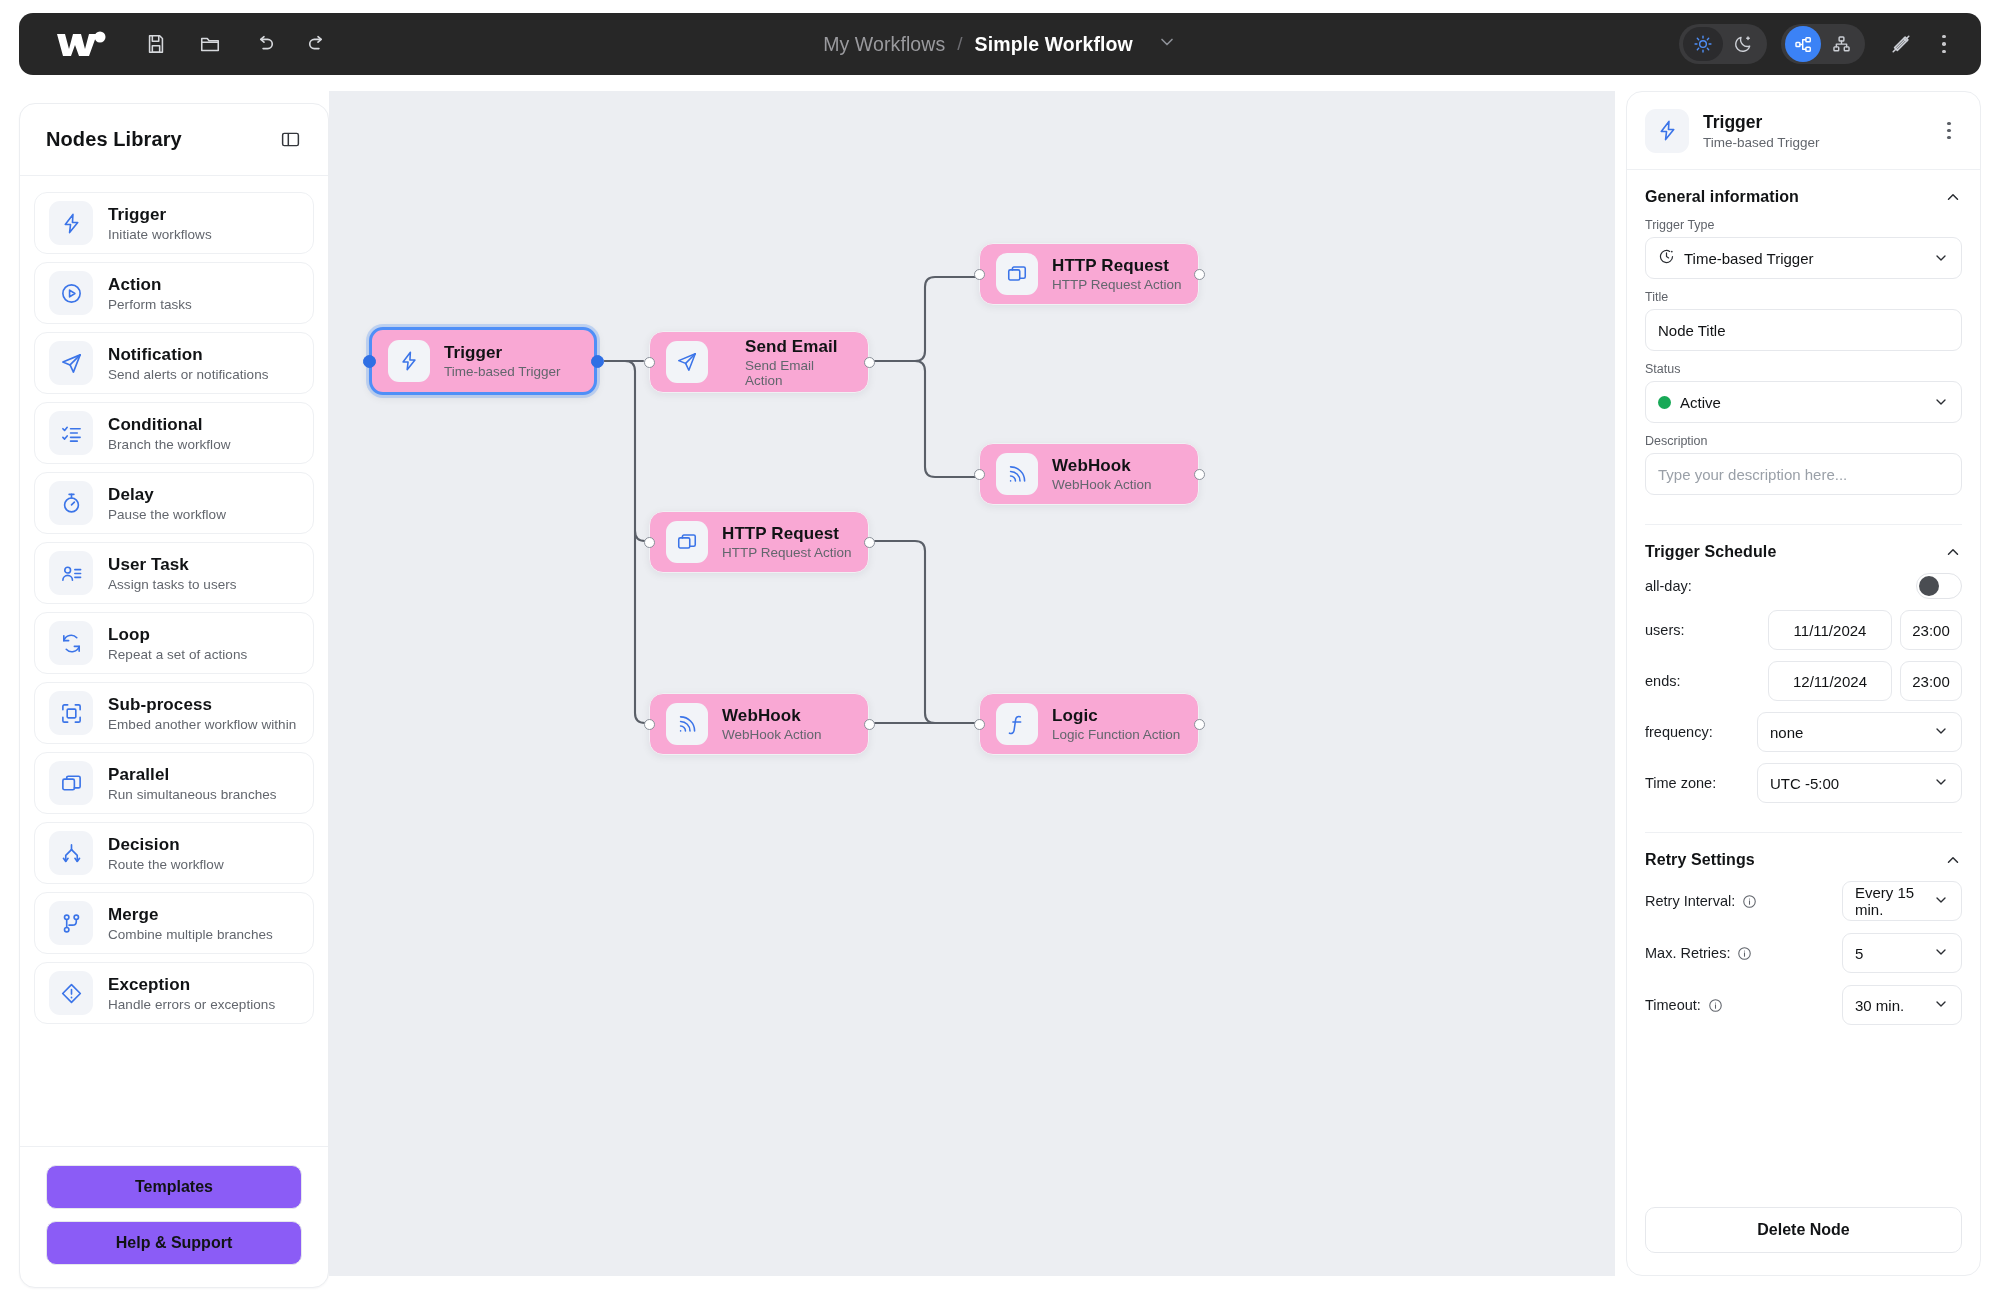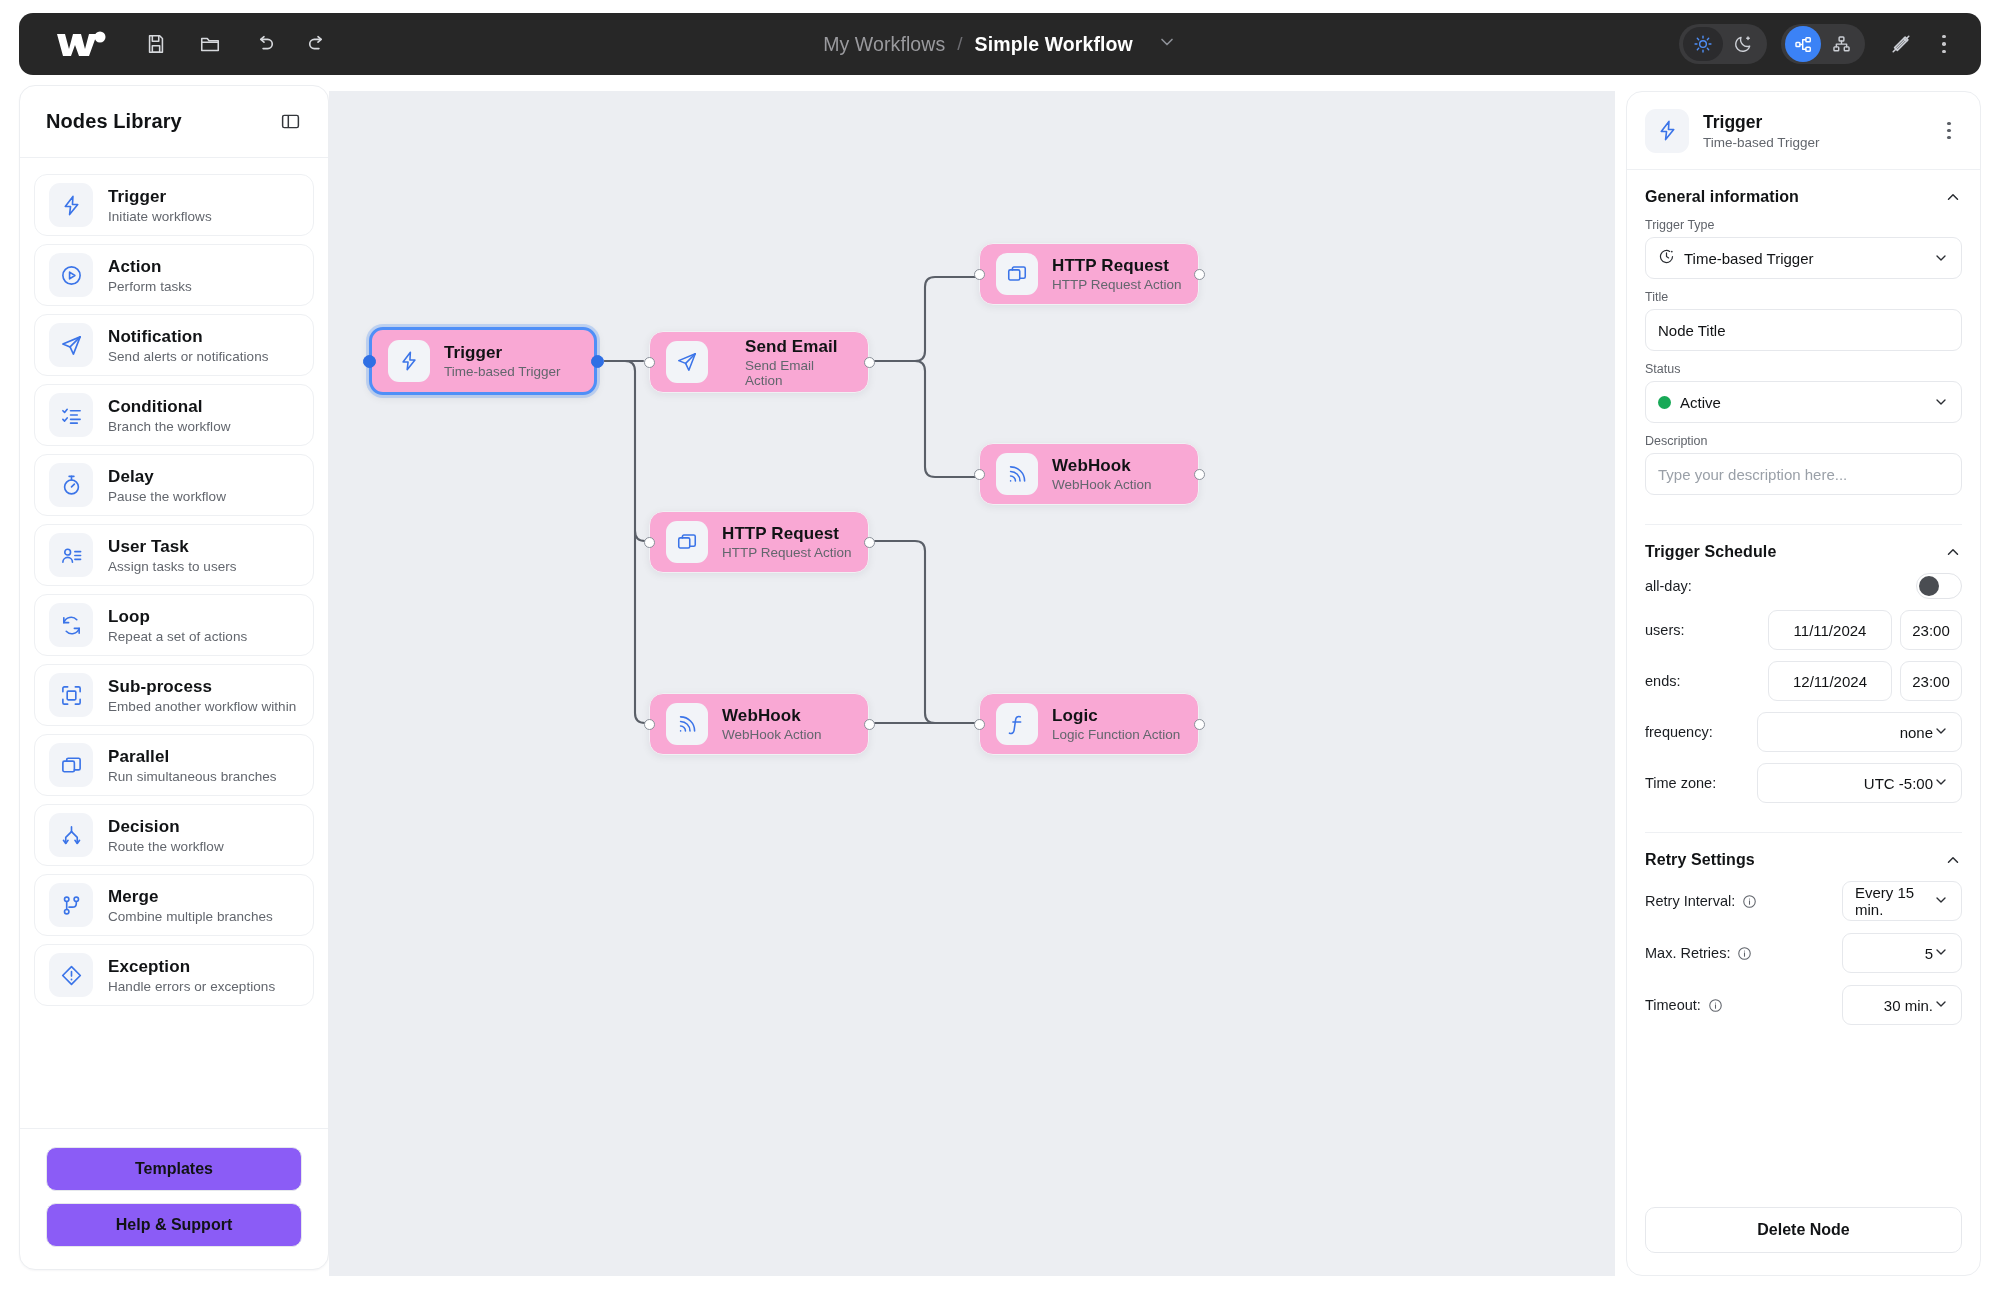--- a/index.html
+++ b/index.html
@@ -50,21 +50,21 @@
     border-radius: 999px; height: 40px; padding: 0 4px; margin-left: 14px;
   }
   .pill-btn.sel-blue { background: #3b82f6; width: 36px; height: 36px; }
   .tb-plain { width: 40px; height: 40px; display:flex; align-items:center; justify-content:center; cursor:pointer; margin-left:16px;}
   .tb-kebab { width: 34px; height: 40px; display:flex; align-items:center; justify-content:center; cursor:pointer; margin-left:6px;}
   .dot3 { display:flex; flex-direction:column; gap:4px; align-items:center; }
   .dot3 i { width:3.5px; height:3.5px; border-radius:50%; background:#c8c8cc; display:block; }
 
   
   .sidebar {
-    position: absolute; left: 19px; top: 85px; width: 310px; height: 1185px;
+    position: absolute; left: 19px; top: 103px; width: 310px; height: 1185px;
     background: #ffffff; border-radius: 16px; border: 1px solid #eceef1;
     display: flex; flex-direction: column; overflow: hidden;
     box-shadow: 0 1px 2px rgba(16,24,40,.04);
   }
   .sb-head {
     height: 72px; display:flex; align-items:center; justify-content:space-between;
     padding: 0 26px; border-bottom: 1px solid #eef0f3; flex: none;
   }
   .sb-title { font-size: 20px; font-weight: 700; color: #111315; letter-spacing: .1px; }
   .sb-collapse { cursor: pointer; width:24px; height:24px; display:flex; align-items:center; justify-content:center;}
@@ -162,21 +162,21 @@
 
   .row { display:flex; align-items:center; margin-bottom: 11px; }
   .row-label { font-size: 14.5px; color: #1a1d21; width: 112px; flex:none; }
   .row-ctrl { display:flex; gap: 8px; flex: 1; justify-content: flex-end; }
   .mini {
     height: 40px; border: 1px solid #e6e8ec; border-radius: 9px; background:#fff;
     display:flex; align-items:center; justify-content:center; font-size: 15px; color:#111315; cursor:pointer;
   }
   .mini.date { width: 124px; }
   .mini.time { width: 62px; }
-  .mini.sel { flex:1; justify-content: flex-end; padding: 0 12px; }
+  .mini.sel { flex:1; justify-content: space-between; padding: 0 12px; }
 
   .toggle {
     width: 46px; height: 26px; border-radius: 999px; background:#ffffff;
     border: 1px solid #e2e4e8; position: relative; cursor: pointer; margin-left:auto;
   }
   .toggle .knob { position:absolute; top: 2px; left: 2px; width: 20px; height: 20px; border-radius:50%; background:#4a4d52; }
 
   .row2 { display:flex; align-items:center; margin-bottom: 12px; }
   .row2-label { display:flex; align-items:center; gap: 7px; font-size: 14.5px; color:#1a1d21; width:144px; flex:none;}
   .info-i { width:15px; height:15px; flex:none;}

